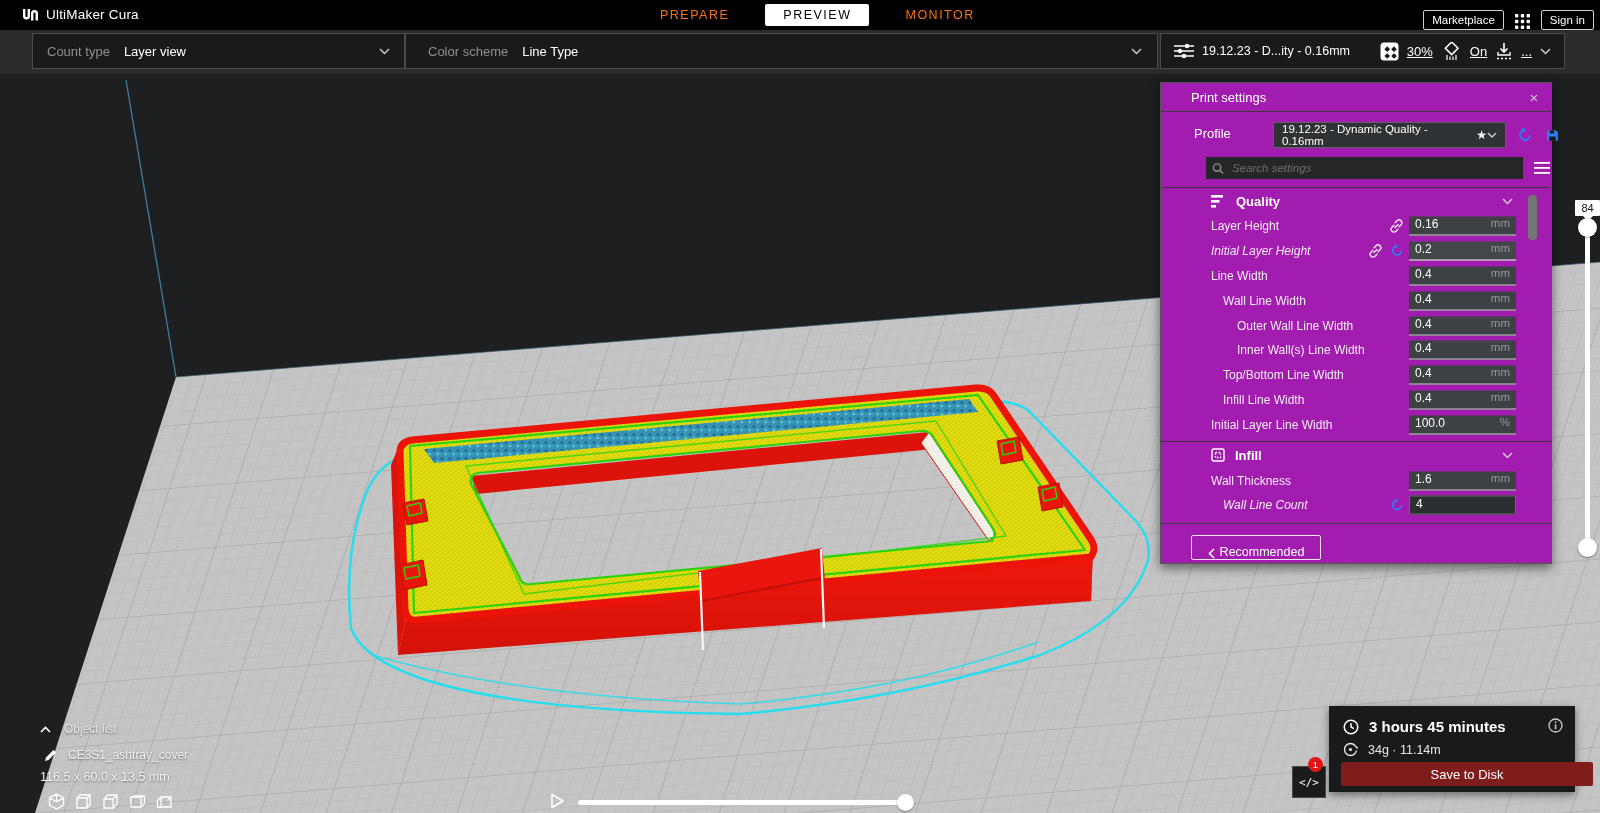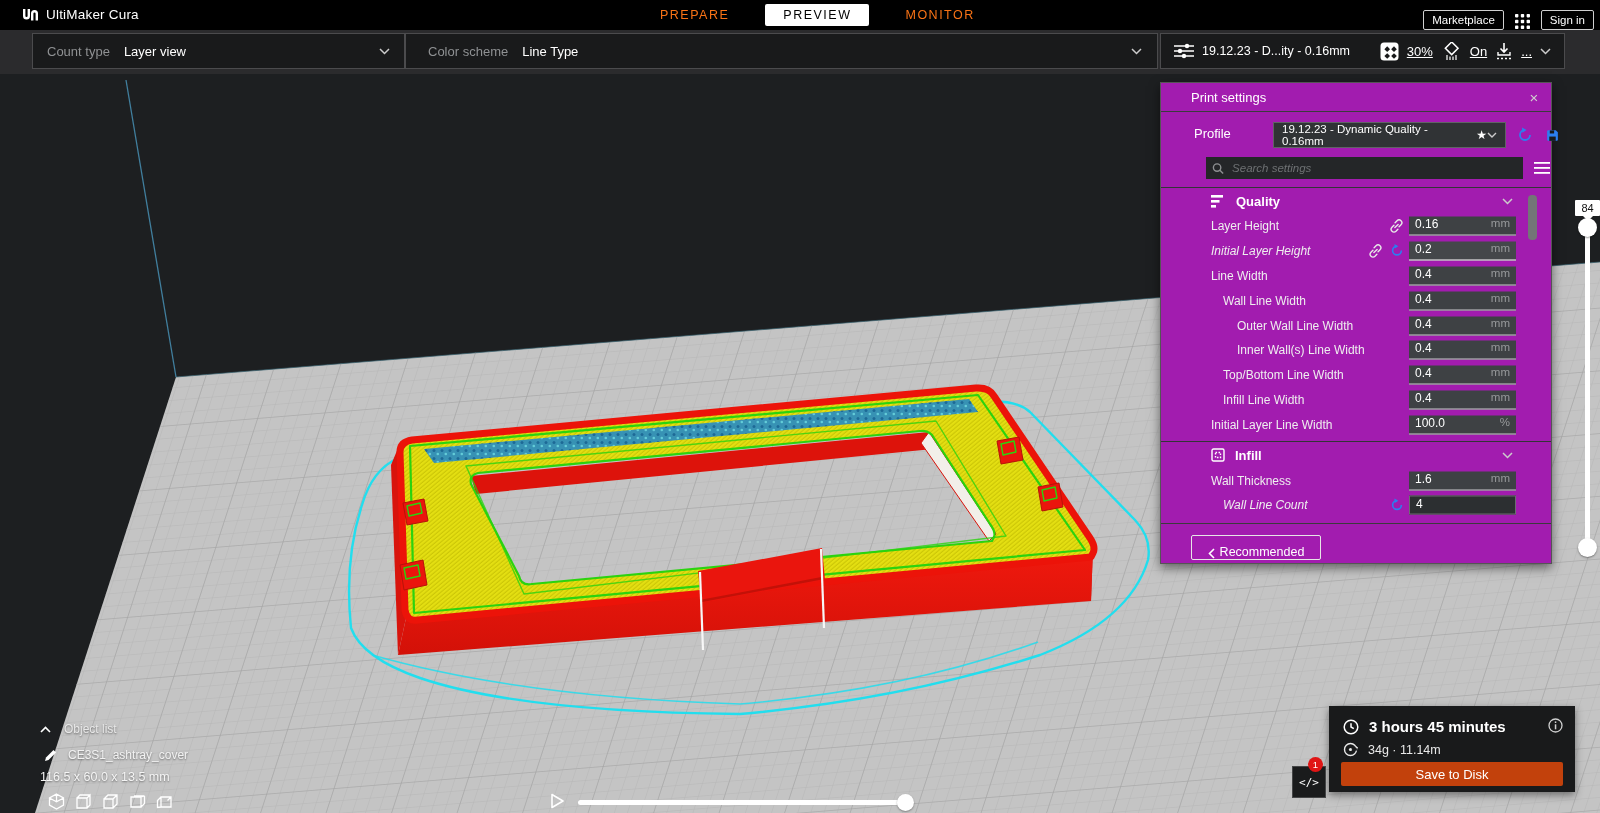--- a/index.html
+++ b/index.html
@@ -96,21 +96,21 @@
   .sim-handle{left:897px;top:794px;width:17px;height:17px;background:#fff;border-radius:50%;z-index:11;
               box-shadow:0 1px 2px rgba(0,0,0,.35);}
   
   .jobpanel{left:1329px;top:706px;width:246px;height:86px;background:#191a1b;z-index:28;
             box-shadow:0 3px 8px rgba(0,0,0,.45);}
   .job-row1{left:14px;top:12px;display:flex;align-items:center;gap:10px;}
   .job-time{font-size:15px;font-weight:bold;color:#fff;}
   .job-info{right:12px;top:12px;}
   .job-row2{left:14px;top:36px;display:flex;align-items:center;gap:10px;}
   .job-mat{font-size:12.5px;color:#e9e9e9;text-align:center;}
-  .savebtn{left:12px;top:56px;width:222px;height:24px;background:#c2410c;border-radius:2px;
+  .savebtn{left:12px;top:56px;width:252px;height:24px;background:#7f1d1d;border-radius:2px;
            display:flex;align-items:center;justify-content:center;font-size:13px;color:#fff;cursor:pointer;}
   .codebtn{left:1292px;top:766px;width:34px;height:32px;background:#1a1b1c;border:1px solid #454647;
            box-sizing:border-box;display:flex;align-items:center;justify-content:center;z-index:28;
            font-family:"DejaVu Sans Mono",monospace;font-size:11px;color:#fff;cursor:pointer;}
   .badge{left:1308px;top:757px;width:15px;height:15px;border-radius:50%;background:#e01515;z-index:29;
          display:flex;align-items:center;justify-content:center;font-size:9.5px;color:#fff;}
 </style>
 </head>
 <body>
 

